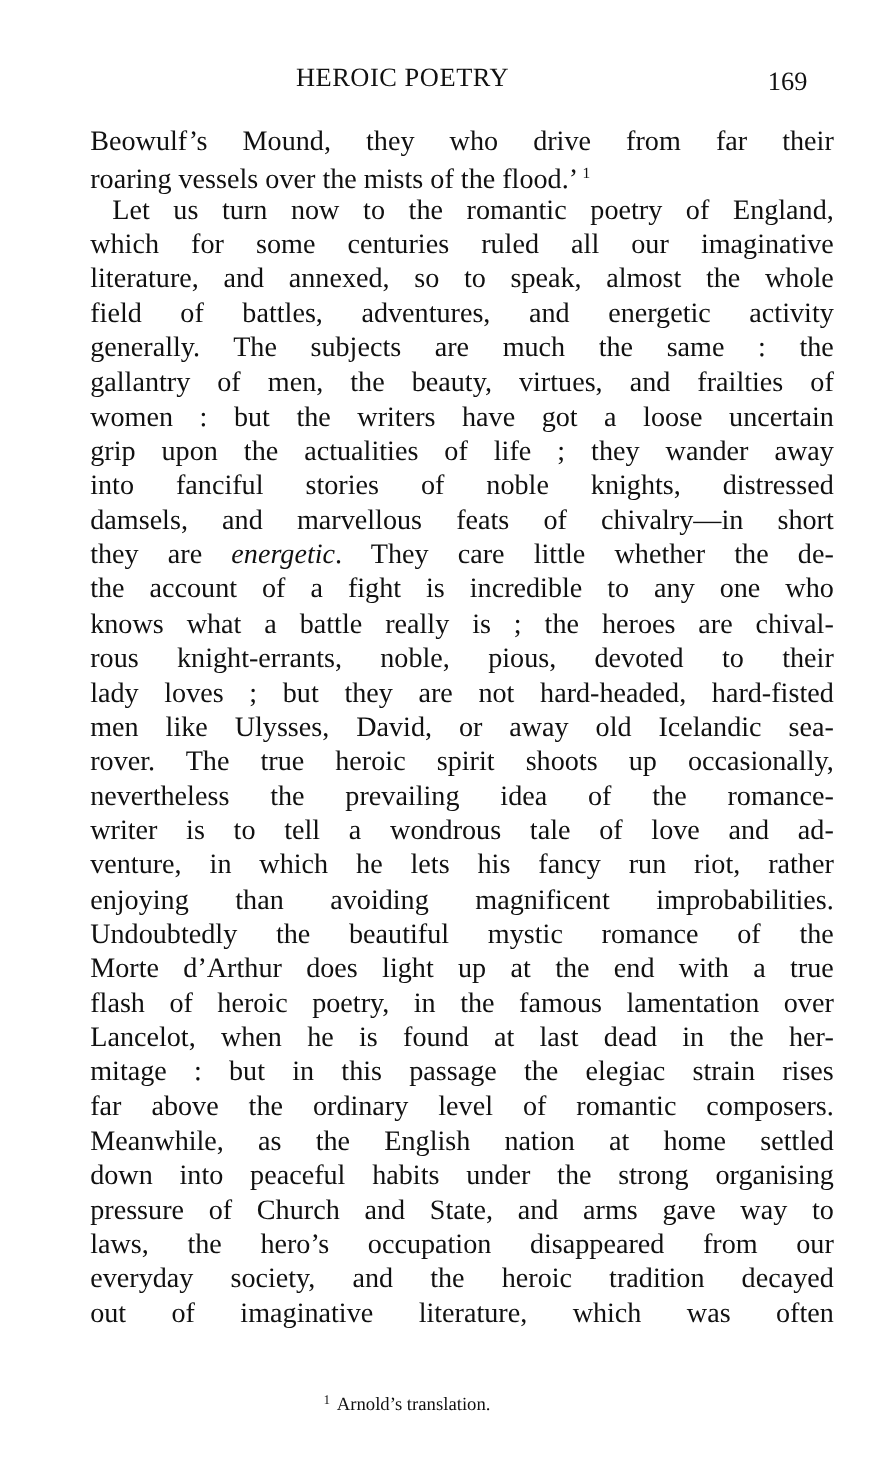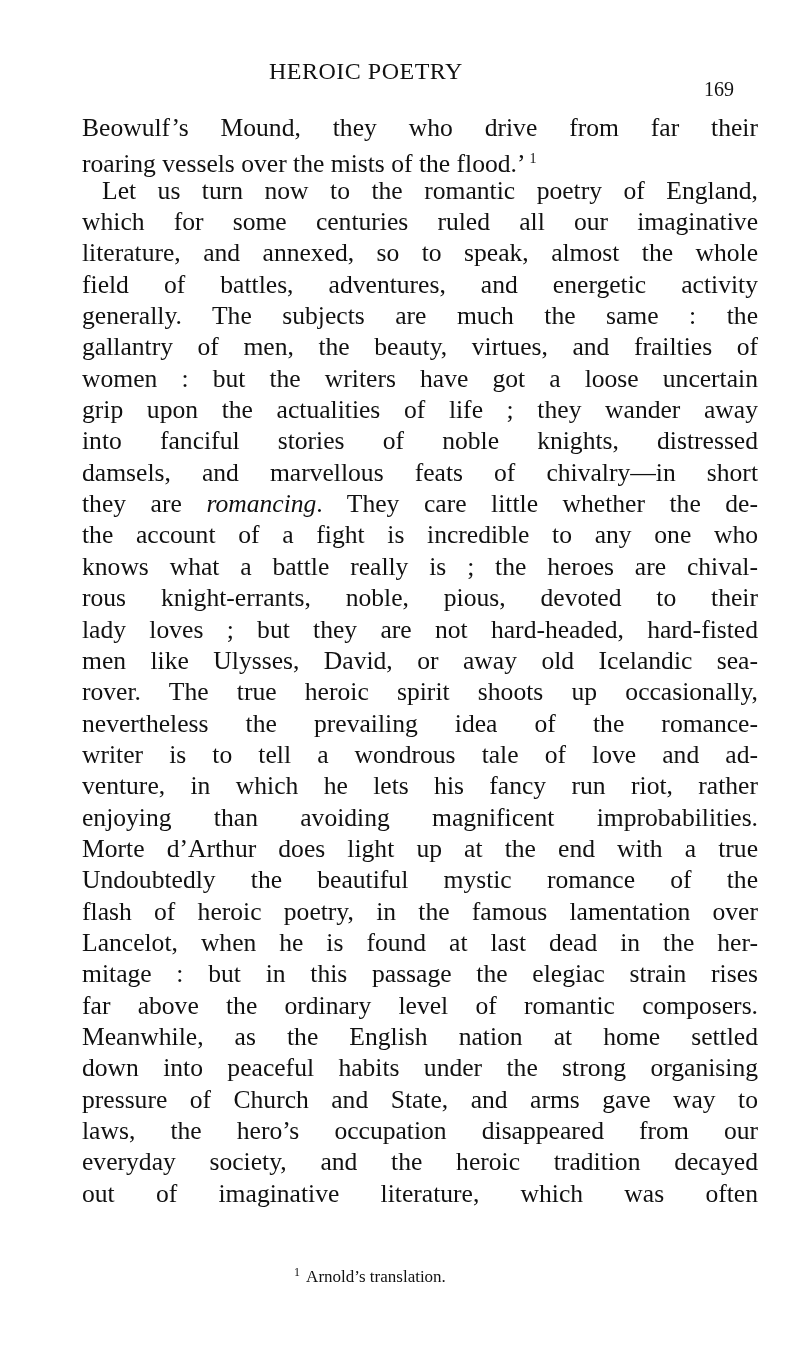--- a/index.html
+++ b/index.html
@@ -1,20 +1,20 @@
 <!DOCTYPE html>
 <html><head>
 <meta charset="utf-8">
 <style>
   html, body { margin: 0; padding: 0; background: #ffffff; }
   body { width: 800px; height: 1346px; position: relative; overflow: hidden;
          font-family: "Liberation Serif", "DejaVu Serif", serif; color: #111; }
   .running-head { position: absolute; top: 58px; left: 0; width: 800px; height: 30px; }
   .running-title { position: absolute; left: 269px; top: 0; font-size: 24px; letter-spacing: 0.5px; }
-  .page-number { position: absolute; right: 66px; top: 20px; font-size: 20px; }
+  .page-number { position: absolute; right: 66px; top: 4px; font-size: 24px; }
   .body-text { position: absolute; top: 112px; left: 62px; width: 676px; margin-left: 20px; }
   .line { display: block; height: 31.35px; line-height: 31.35px; font-size: 25.6px;
           white-space: nowrap; text-align: justify; text-align-last: justify; }
   .line.last { text-align-last: left; }
   .line.indent { padding-left: 20px; }
   .sup { font-size: 14px; vertical-align: 9px; margin-left: 4px; }
   em { font-style: italic; }
   .footnote { position: absolute; top: 1265px; left: 0; width: 740px; text-align: center; font-size: 17px; }
   .footnote .fn-mark { font-size: 12px; vertical-align: 6px; margin-right: 6px; }
 </style>
@@ -32,33 +32,33 @@
   <span class="line indent">Let us turn now to the romantic poetry of England,</span>
   <span class="line">which for some centuries ruled all our imaginative</span>
   <span class="line">literature, and annexed, so to speak, almost the whole</span>
   <span class="line">field of battles, adventures, and energetic activity</span>
   <span class="line">generally.  The subjects are much the same : the</span>
   <span class="line">gallantry of men, the beauty, virtues, and frailties of</span>
   <span class="line">women : but the writers have got a loose uncertain</span>
   <span class="line">grip upon the actualities of life ; they wander away</span>
   <span class="line">into fanciful stories of noble knights, distressed</span>
   <span class="line">damsels, and marvellous feats of chivalry—in short</span>
-  <span class="line"><span>they are </span><em>romancing</em><span>.  They care little whether the de-</span></span>
+  <span class="line"><span>they are </span><em>energetic</em><span>.  They care little whether the de-</span></span>
   <span class="line">the account of a fight is incredible to any one who</span>
   <span class="line">knows what a battle really is ; the heroes are chival-</span>
   <span class="line">rous knight-errants, noble, pious, devoted to their</span>
   <span class="line">lady loves ; but they are not hard-headed, hard-fisted</span>
   <span class="line">men like Ulysses, David, or away old Icelandic sea-</span>
   <span class="line">rover.  The true heroic spirit shoots up occasionally,</span>
   <span class="line">nevertheless the prevailing idea of the romance-</span>
   <span class="line">writer is to tell a wondrous tale of love and ad-</span>
   <span class="line">venture, in which he lets his fancy run riot, rather</span>
   <span class="line">enjoying than avoiding magnificent improbabilities.</span>
+  <span class="line">Undoubtedly the beautiful mystic romance of the</span>
   <span class="line">Morte d’Arthur does light up at the end with a true</span>
-  <span class="line">Undoubtedly the beautiful mystic romance of the</span>
   <span class="line">flash of heroic poetry, in the famous lamentation over</span>
   <span class="line">Lancelot, when he is found at last dead in the her-</span>
   <span class="line">mitage : but in this passage the elegiac strain rises</span>
   <span class="line">far above the ordinary level of romantic composers.</span>
   <span class="line">Meanwhile, as the English nation at home settled</span>
   <span class="line">down into peaceful habits under the strong organising</span>
   <span class="line">pressure of Church and State, and arms gave way to</span>
   <span class="line">laws, the hero’s occupation disappeared from our</span>
   <span class="line">everyday society, and the heroic tradition decayed</span>
   <span class="line">out of imaginative literature, which was often</span>

